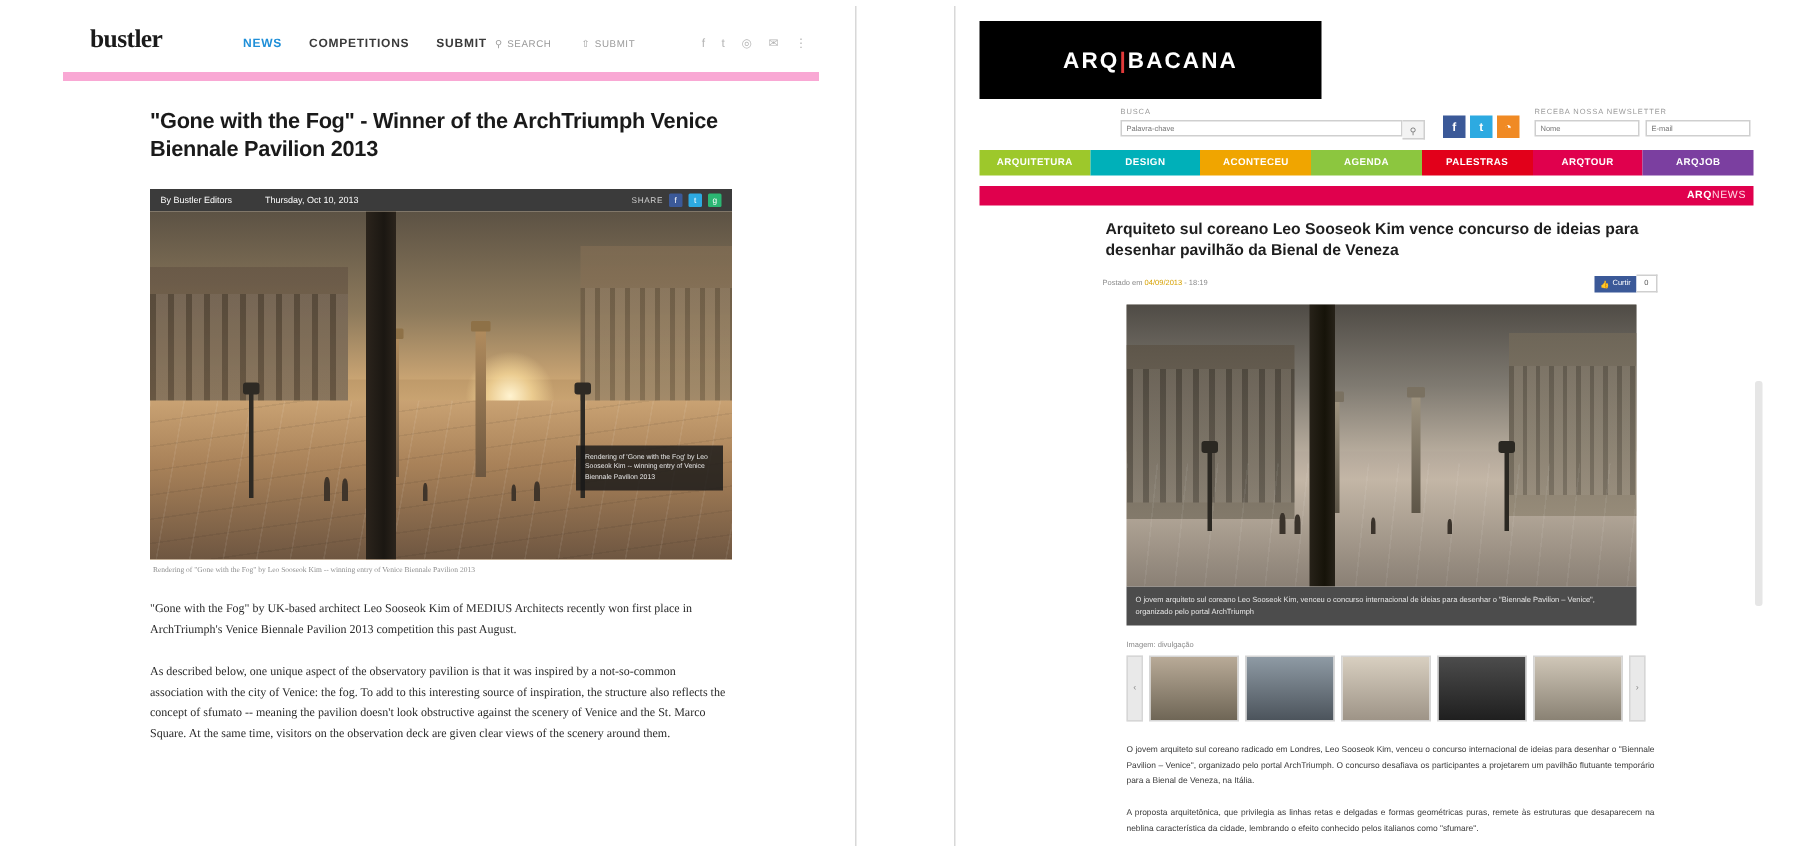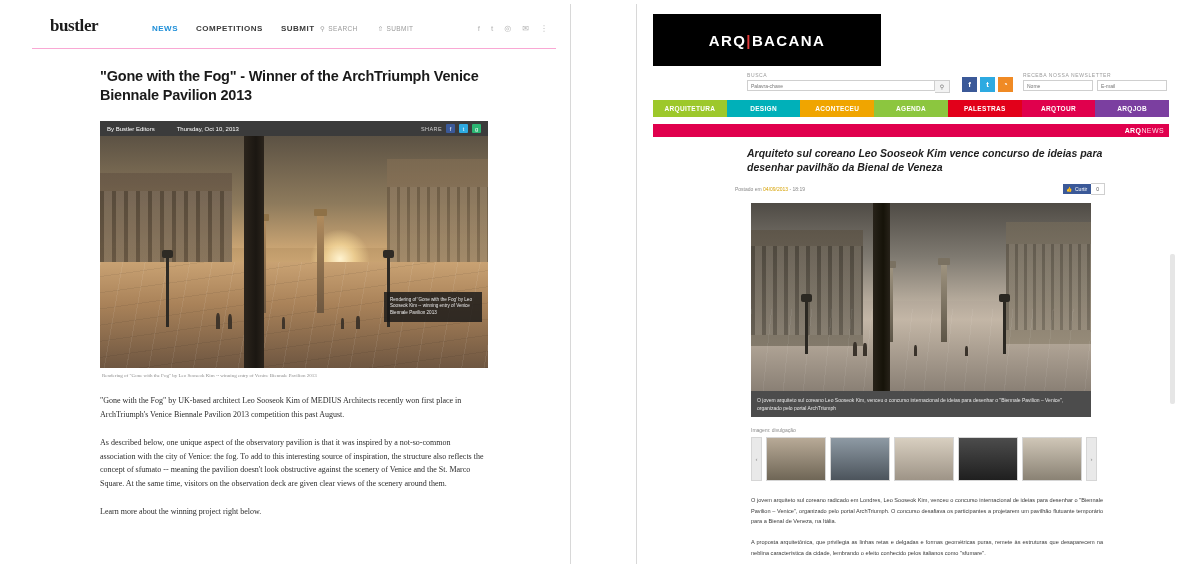--- a/index.html
+++ b/index.html
@@ -25,22 +25,22 @@
     top: 4px;
     width: 552px;
     height: 560px;
     background: #ffffff;
     border-right: 1px solid #d8d8d8;
     overflow: hidden;
   }
   .bustler-header {
     position: relative;
     height: 44px;
-    border-bottom: 1px solid #f9a8d4;
-    margin: 0 14px;
+    border-bottom: 6px solid #f9a8d4;
+    margin: 0 24px;
   }
   .bustler-logo {
     position: absolute;
     left: 18px;
     top: 12px;
     font-family: "Liberation Serif", serif;
     font-weight: bold;
     font-size: 17px;
     letter-spacing: -0.4px;
     color: #1a1a1a;
@@ -293,22 +293,21 @@
     padding-right: 5px; box-sizing: border-box;
   }
   .arq-subbar .lbl { color: #ffffff; font-size: 7px; font-weight: bold; letter-spacing: 0.4px; }
   .arq-subbar .lbl .lite { color: #ffd7e4; font-weight: normal; }
 
   .arq-article {
     position: absolute; left: 98px; top: 142px; width: 370px;
   }
   .arq-title {
     font-size: 10.5px; font-weight: bold; line-height: 1.35; color: #1e1e1e;
-    margin: 0 0 9px 12px;
-    font-style: italic;
+    margin: 0 0 9px 2px;
   }
   .arq-meta-row {
     display: flex; align-items: center; justify-content: space-between;
     margin-bottom: 8px;
   }
   .arq-posted { font-size: 5px; color: #8a8a8a; }
   .arq-posted a { color: #d6a100; text-decoration: none; }
   .arq-fb-like { display: flex; align-items: center; }
   .arq-fb-like .fb-btn {
     background: #3b5998; color: #fff; font-size: 5px; padding: 2px 4px;
@@ -485,21 +484,20 @@
         <div class="silhouette s5"></div>
         <div class="big-column"></div>
         <div class="hero-callout">Rendering of 'Gone with the Fog' by Leo Sooseok Kim -- winning entry of Venice Biennale Pavilion 2013</div>
       </div>
 
       <div class="hero-caption">Rendering of "Gone with the Fog" by Leo Sooseok Kim -- winning entry of Venice Biennale Pavilion 2013</div>
 
       <div class="body-copy">
         <p>"Gone with the Fog" by UK-based architect Leo Sooseok Kim of MEDIUS Architects recently won first place in ArchTriumph's Venice Biennale Pavilion 2013 competition this past August.</p>
         <p>As described below, one unique aspect of the observatory pavilion is that it was inspired by a not-so-common association with the city of Venice: the fog. To add to this interesting source of inspiration, the structure also reflects the concept of sfumato -- meaning the pavilion doesn't look obstructive against the scenery of Venice and the St. Marco Square. At the same time, visitors on the observation deck are given clear views of the scenery around them.</p>
-        <p>Learn more about the winning project right below.</p>
       </div>
     </div>
   </div>
 
   <div class="pane-right">
 
     <div class="arq-logo-bar">
       <div class="arq-logo-text">
         <span>ARQ</span><span class="bar">|</span><span>BACANA</span>
       </div>

